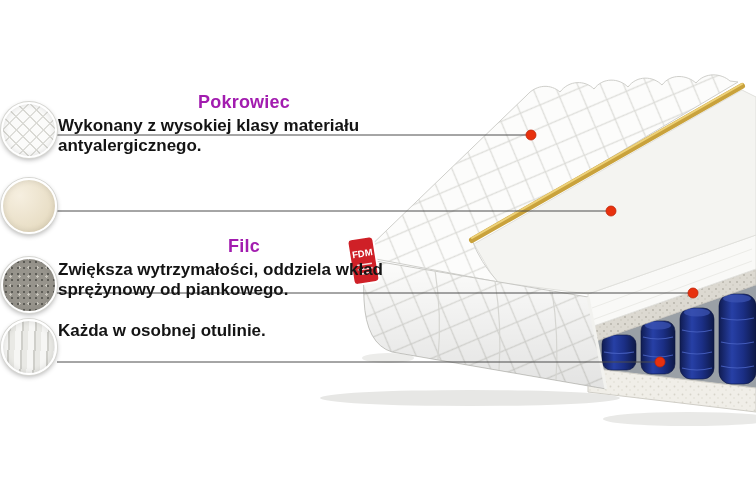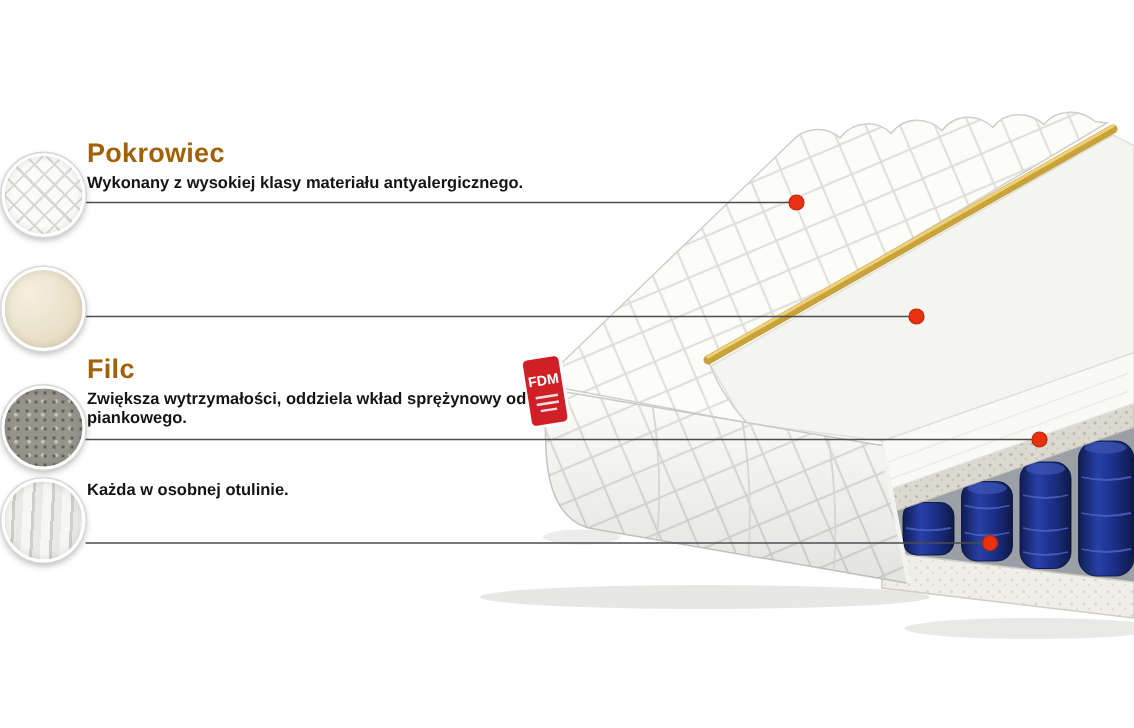--- a/index.html
+++ b/index.html
@@ -4,24 +4,24 @@
 <style>
   html,body{margin:0;padding:0;background:#ffffff;}
   .stage{
     position:relative;width:756px;height:485px;overflow:hidden;background:#ffffff;
     font-family:"Liberation Sans",sans-serif;
   }
   .stage svg{position:absolute;left:0;top:0;}
   .entry{position:absolute;left:58px;width:372px;z-index:2;}
   .entry h2{
     margin:0 0 4px 0;font-size:18px;line-height:1.05;font-weight:700;
-    color:#a16207;letter-spacing:.2px;
+    color:#a21caf;letter-spacing:.2px;text-align:center;
   }
   .entry p{
-    margin:0;font-size:11px;line-height:1.18;font-weight:700;color:#141414;max-width:352px;
+    margin:0;font-size:17px;line-height:1.18;font-weight:700;color:#141414;max-width:352px;
   }
   .thumb{
     position:absolute;left:1px;width:52px;height:52px;border-radius:50%;
     border:2px solid #fff;z-index:2;
     box-shadow:0 0 0 1px #d6d6d2, 0 2px 5px rgba(0,0,0,.30), inset 0 0 6px rgba(0,0,0,.12);
   }
   .thumb-quilt{
     background-color:#fbfbfa;
     background-image:
       repeating-linear-gradient(45deg, transparent 0 8px, #d9d9d4 8px 9.5px),

